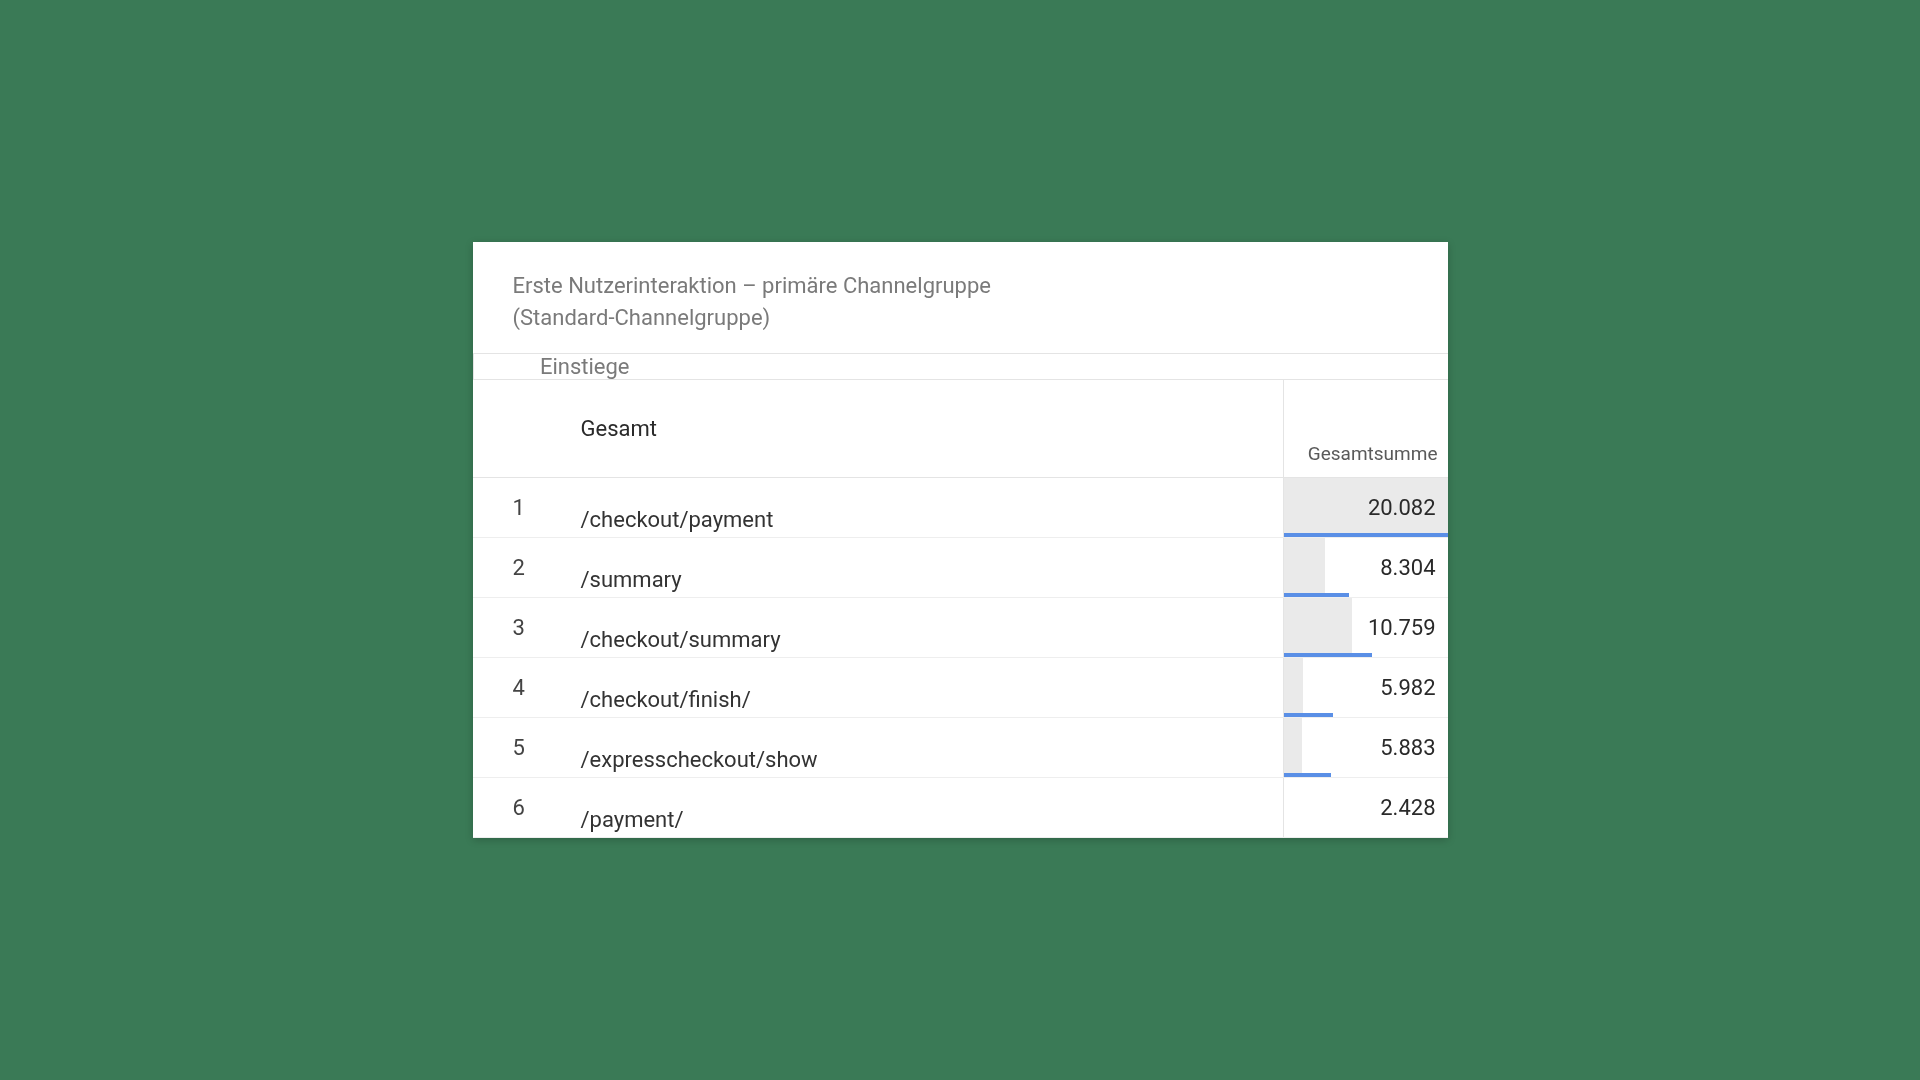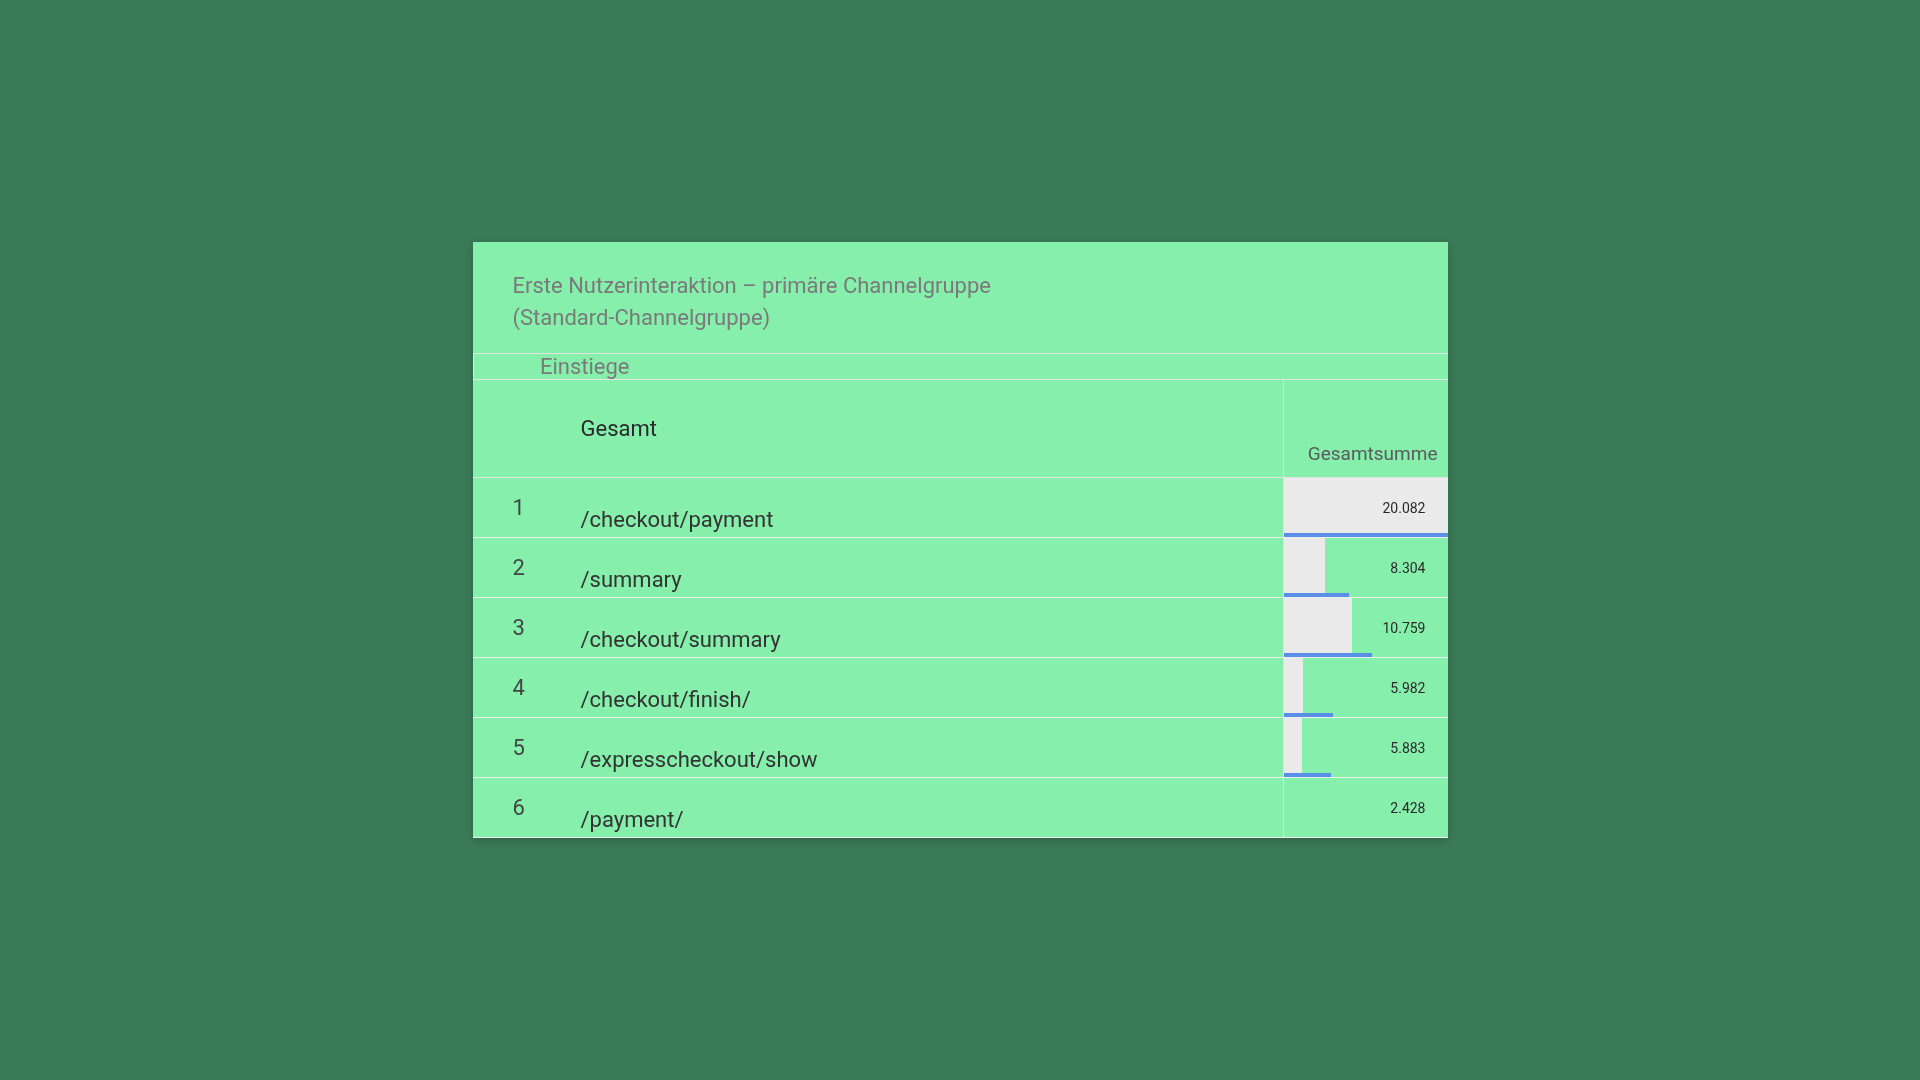--- a/index.html
+++ b/index.html
@@ -6,21 +6,21 @@
   html, body { width: 100%; height: 100%; }
   body {
     background: #3a7a56;
     font-family: Roboto, Arial, sans-serif;
     display: flex;
     align-items: center;
     justify-content: center;
     min-height: 100vh;
   }
   .panel {
-    background: #86efac;
+    background: #ffffff;
     width: 975px;
     box-shadow: 0 2px 8px rgba(0,0,0,0.2);
     overflow: hidden;
   }
   .header1 {
     padding: 28px 40px 20px 40px;
     border-bottom: 1px solid #e4e4e4;
     display: flex;
   }
   .header1-left {
@@ -91,22 +91,22 @@
     color: #333;
     margin-top: 24px;
   }
   .row-right {
     width: 165px;
     border-left: 1px solid #e4e4e4;
     position: relative;
     display: flex;
     align-items: center;
     justify-content: flex-end;
-    padding-right: 22px;
-    font-size: 14px;
+    padding-right: 12px;
+    font-size: 22px;
     color: #2a2a2a;
   }
   .bar-bg {
     position: absolute;
     left: 0;
     top: 0;
     height: 100%;
     background: #eaeaea;
     z-index: 0;
   }

